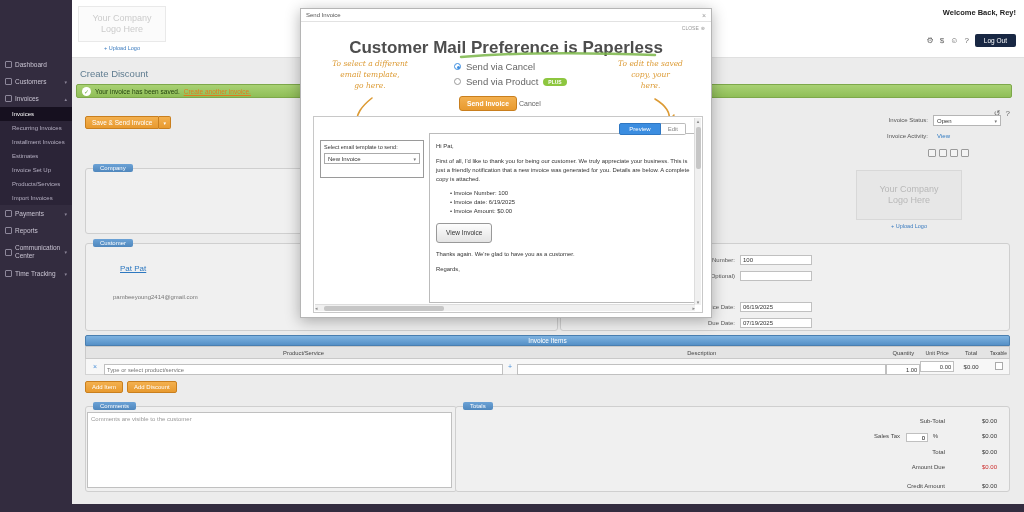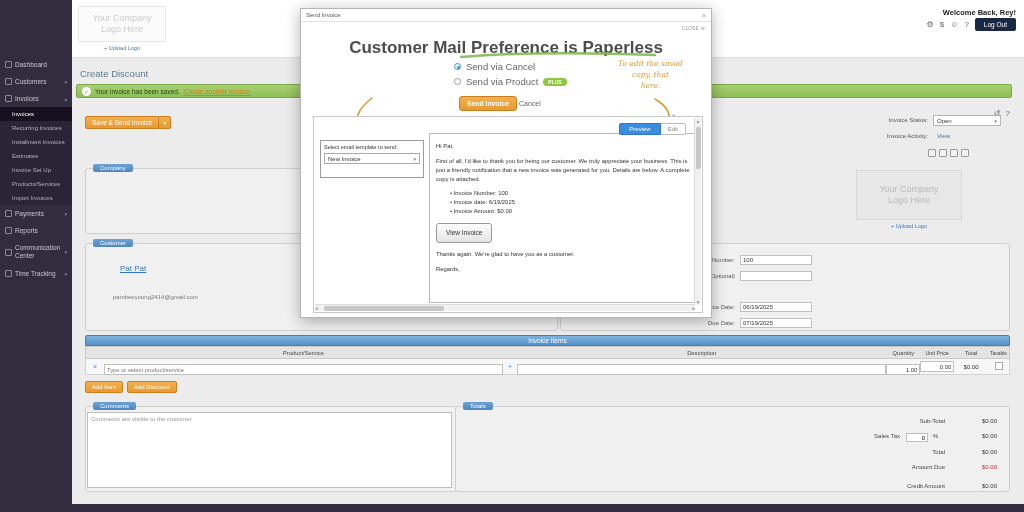--- a/index.html
+++ b/index.html
@@ -13,21 +13,21 @@
   .sb-ic { width:7px; height:7px; border:1px solid #8d879a; border-radius:1px; flex:none; }
   .sb-chev { margin-left:auto; font-size:5px; color:#8d879a; }
   .sb-sub { background:#2b2437; }
   .sub-item { padding:4px 4px 4px 12px; font-size:6px; color:#b5afc2; cursor:pointer; }
   .sub-item.active { background:#16101f; color:#fff; }
 
   
   .top-header { position:absolute; left:72px; top:0; width:952px; height:58px; background:#fff; border-bottom:1px solid #e0e0e0; z-index:2; }
   .logo-box { position:absolute; left:6px; top:6px; width:88px; height:36px; background:#fbfbfb; border:1px solid #e9e9e9; color:#ccc; font-size:9px; display:flex; flex-direction:column; align-items:center; justify-content:center; text-align:center; line-height:1.2; }
   .upload-link { position:absolute; left:6px; top:45px; width:88px; text-align:center; font-size:5.5px; color:#3a7bbf; cursor:pointer; }
-  .header-right { position:absolute; right:8px; top:8px; display:flex; flex-direction:column; align-items:flex-end; gap:1px; }
+  .header-right { position:absolute; right:8px; top:8px; display:flex; flex-direction:column; align-items:flex-end; gap:17px; }
   .welcome { font-size:7.5px; font-weight:bold; color:#222; }
   .hdr-row { display:flex; align-items:center; gap:6px; }
   .hdr-ic { font-size:8px; color:#666; cursor:pointer; line-height:1; }
   .logout-btn { background:#182743; color:#fff; font-size:6.5px; padding:3px 9px; border-radius:2px; cursor:pointer; }
 
   
   .main { position:absolute; left:72px; top:58px; width:952px; height:446px; background:#ececec; z-index:1; }
   .footer-bar { position:absolute; left:0; top:504px; width:1024px; height:8px; background:#332c3f; z-index:6; }
 
   .page-title { position:absolute; left:8px; top:10px; font-size:9.5px; color:#5f7c90; }
@@ -315,28 +315,33 @@
     <div class="radio-row">
       <span class="radio"></span>
       <span class="radio-lbl">Send via Product</span>
       <span class="plus-badge">PLUS</span>
     </div>
   </div>
 
   <span class="send-btn">Send Invoice</span>
   <span class="cancel-link">Cancel</span>
 
+  <div class="annot" style="left:18px; top:50px; width:102px;">
+    <div>To select a different</div>
+    <div>email template,</div>
+    <div>go here.</div>
+  </div>
   <svg class="annot-arrow" style="left:45px; top:87px;" width="30" height="34" viewBox="0 0 30 34">
     <path d="M26 2 C 16 10, 9 18, 11 30" stroke="#dc9a33" stroke-width="1.6" fill="none" stroke-linecap="round"></path>
     <path d="M11 30 L7 24 M11 30 L17 27" stroke="#dc9a33" stroke-width="1.6" fill="none" stroke-linecap="round"></path>
   </svg>
 
   <div class="annot" style="left:302px; top:50px; width:95px;">
     <div>To edit the saved</div>
-    <div>copy, that</div>
+    <div>copy, your</div>
     <div>here.</div>
   </div>
   <svg class="annot-arrow" style="left:350px; top:88px;" width="26" height="28" viewBox="0 0 26 28">
     <path d="M4 2 C 14 8, 20 15, 18 24" stroke="#dc9a33" stroke-width="1.6" fill="none" stroke-linecap="round"></path>
     <path d="M18 24 L13 20 M18 24 L23 18" stroke="#dc9a33" stroke-width="1.6" fill="none" stroke-linecap="round"></path>
   </svg>
 
   <div class="inner-panel">
     <div class="tmpl-box">
       <div>Select email template to send:</div>

